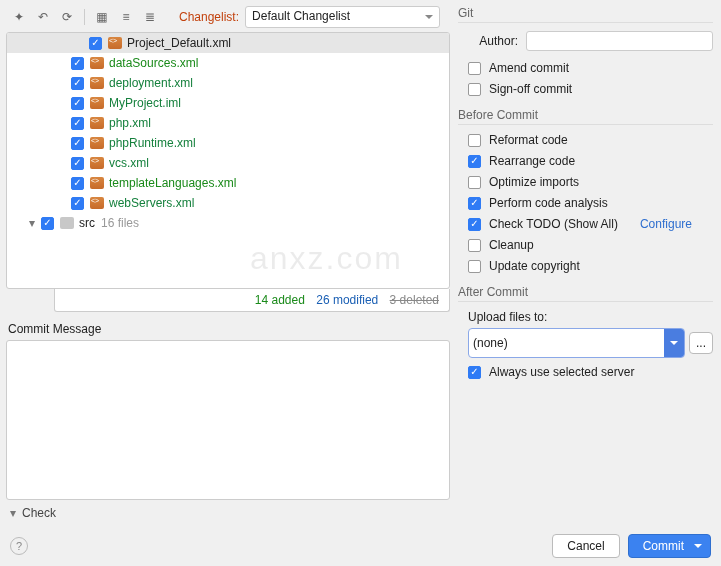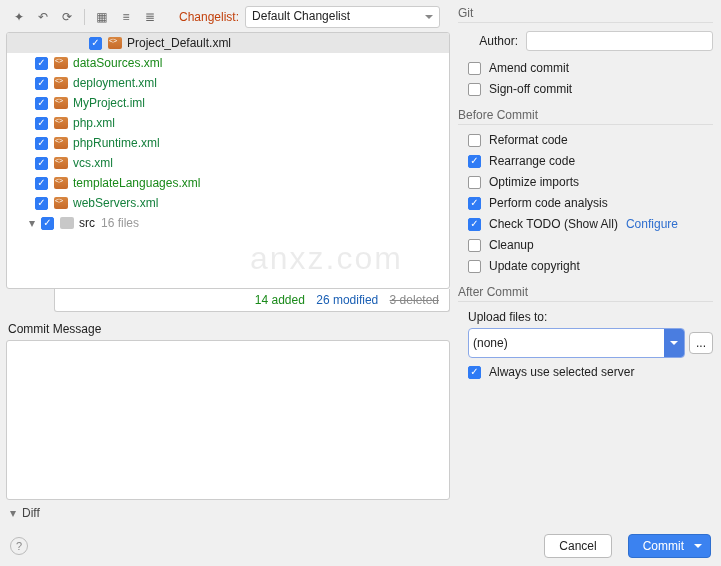--- a/index.html
+++ b/index.html
@@ -16,21 +16,21 @@
 .main { display: flex; flex: 1; }
 .left { width: 455px; display: flex; flex-direction: column; padding: 6px 0 0 6px; }
 .right { flex: 1; padding: 6px 8px 0 8px; }
 .toolbar { display: flex; align-items: center; gap: 6px; padding: 0 4px 4px 4px; }
 .tbtn { width: 18px; height: 18px; display: inline-flex; align-items: center; justify-content: center; color: #666; cursor: pointer; }
 .toolbar-label { margin-left: 14px; color: #c2410c; }
 .changelist-combo { flex: 1; height: 22px; border: 1px solid #ccc; background: #fff; border-radius: 3px; padding: 2px 20px 2px 6px; position: relative; margin-right: 6px; }
 .changelist-combo::after { content: ""; position: absolute; right: 6px; top: 8px; border: 4px solid transparent; border-top-color: #888; }
 .file-tree { flex: 1; border: 1px solid #ccc; background: #fff; overflow: auto; border-radius: 3px; }
 .tree-row { display: flex; align-items: center; height: 20px; padding-left: 4px; }
-.tree-row.depth1 { padding-left: 28px; }
+.tree-row.depth1 { padding-left: 64px; }
 .tree-row.depth0 { padding-left: 22px; }
 .tree-row.root { padding-left: 82px; background: #e6e6e6; }
 .chk { width: 13px; height: 13px; border: 1px solid #999; border-radius: 2px; background: #fff; margin-right: 6px; display: inline-flex; align-items: center; justify-content: center; }
 .chk.checked { background: #2f7bf5; border-color: #2f7bf5; }
 .chk.checked::after { content: "✓"; color: #fff; font-size: 10px; line-height: 1; }
 .ficon { width: 14px; height: 12px; margin-right: 5px; display: inline-block; }
 .ficon.xml { background: linear-gradient(#d88640, #c76b2a); border-radius: 2px; position: relative; }
 .ficon.xml::after { content: "<>"; font-size: 7px; color: #fff; position: absolute; left: 1px; top: 0; }
 .ficon.dir { background: #c8c8c8; border-radius: 2px; }
 .fname { font-size: 12px; }
@@ -45,30 +45,30 @@
 .s-deleted { color: #888; text-decoration: line-through; }
 .commit-label { margin: 10px 0 4px 2px; color: #222; }
 .commit-msg { flex: 0 0 160px; border: 1px solid #ccc; background: #fff; border-radius: 3px; }
 .diff-row { padding: 6px 4px; display: flex; align-items: center; color: #444; }
 .section-title { color: #666; border-bottom: 1px solid #ddd; padding-bottom: 2px; margin-bottom: 8px; }
 .form-row { display: flex; align-items: center; margin: 4px 0 10px 0; }
 .form-row label { width: 60px; text-align: right; margin-right: 8px; }
 .text-input { flex: 1; height: 20px; border: 1px solid #ccc; border-radius: 3px; background: #fff; padding: 0 4px; }
 .check-row { display: flex; align-items: center; margin: 7px 0 7px 10px; }
 .check-row .chk { margin-right: 8px; }
-.link { color: #2f6fcf; cursor: pointer; margin-left: 8px; }
+.link { color: #2f6fcf; cursor: pointer; margin-left: 22px; }
 .combo { height: 30px; border: 1px solid #8aa8e8; border-radius: 4px; background: #fff; display: flex; align-items: center; padding: 0 4px; position: relative; flex: 1; }
 .combo .arrow { position: absolute; right: 0; top: 0; width: 20px; height: 100%; background: #4a7de0; border-radius: 0 3px 3px 0; display: flex; align-items: center; justify-content: center; }
 .combo .arrow::after { content: ""; border: 4px solid transparent; border-top-color: #fff; margin-top: 4px; }
 .dots-btn { width: 24px; height: 22px; border: 1px solid #bbb; border-radius: 4px; background: #fff; margin-left: 4px; display: flex; align-items: center; justify-content: center; }
 .upload-label { margin: 6px 0 4px 10px; }
 .upload-row { display: flex; margin: 0 0 6px 10px; align-items: center; }
 .footer { display: flex; justify-content: space-between; align-items: center; padding: 8px 10px; }
 .help { width: 18px; height: 18px; border: 1px solid #bbb; border-radius: 50%; display: flex; align-items: center; justify-content: center; color: #888; font-size: 11px; }
-.btns { display: flex; gap: 16px; }
+.btns { display: flex; gap: 8px; }
 .btn { height: 24px; padding: 0 14px; border: 1px solid #bbb; border-radius: 4px; background: #fff; display: flex; align-items: center; }
 .btn.primary { background: #3b82f0; border-color: #2f6fcf; color: #fff; padding-right: 26px; position: relative; }
 .btn.primary::after { content: ""; position: absolute; right: 8px; top: 9px; border: 4px solid transparent; border-top-color: #fff; }
 .sep { width: 1px; height: 16px; background: #ccc; margin: 0 2px; }
 .watermark { position: absolute; left: 250px; top: 240px; font-size: 32px; color: rgba(0,0,0,0.08); pointer-events: none; letter-spacing: 2px; }
 </style>
 </head>
 <body>
 
 <div class="container">
@@ -149,21 +149,21 @@
         <span class="s-added">14 added</span>
         <span class="s-modified">26 modified</span>
         <span class="s-deleted">3 deleted</span>
       </div>
 
       <div class="commit-label">Commit Message</div>
       <div class="commit-msg"></div>
 
       <div class="diff-row">
         <span class="tri">▾</span>
-        <span>Diff</span>
+        <span>Check</span>
       </div>
     </div>
 
     <div class="right">
       <div class="section-title">Git</div>
       <div class="form-row">
         <label>Author:</label>
         <input class="text-input" value="" style="">
       </div>
       <div class="check-row">

